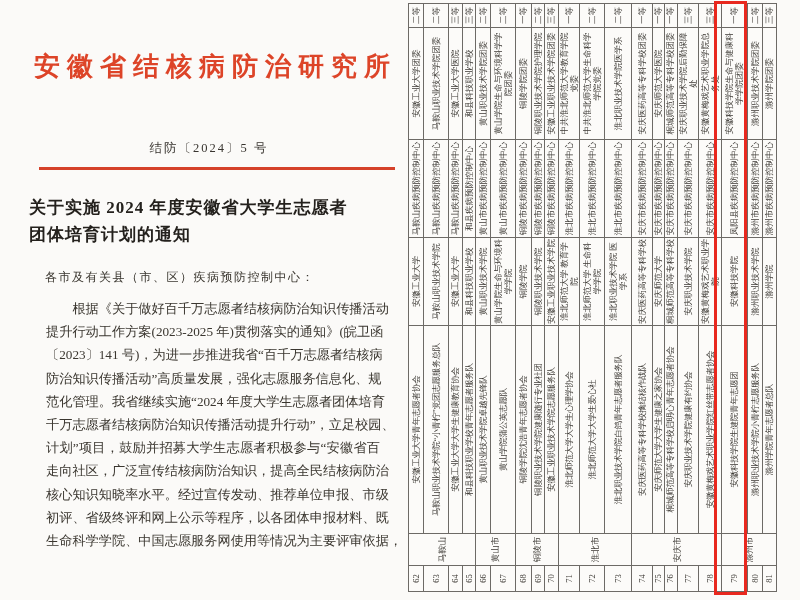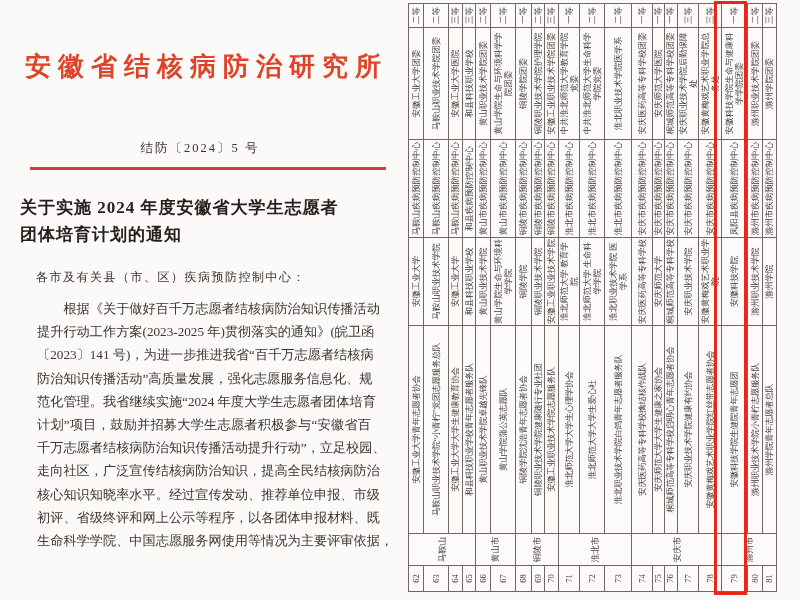--- a/index.html
+++ b/index.html
@@ -4,21 +4,21 @@
 <style>
   html,body{margin:0;padding:0;}
   body{
     width:800px;height:600px;overflow:hidden;position:relative;
     background:#f8f7f4;
     font-family:"Liberation Serif","DejaVu Serif",serif;
   }
   .scan{position:absolute;left:0;top:0;width:800px;height:600px;background:#fbfaf8;}
 
   
-  .doc{position:absolute;left:0;top:0;width:400px;height:600px;}
+  .doc{position:absolute;left:9px;top:0;width:400px;height:600px;}
   .org-lines{position:absolute;left:18px;top:48px;width:370px;text-align:center;}
   .org-line{
     color:#dd4428;font-weight:bold;font-size:26px;line-height:37px;
     white-space:nowrap;text-align:justify;text-align-last:justify;
     width:356px;margin:0 auto;
   }
   .doc-number{
     position:absolute;left:0;top:140px;width:400px;text-align:center;
     font-size:12.5px;color:#38342f;letter-spacing:2px;
   }
@@ -79,22 +79,22 @@
         <div>关于实施 2024 年度安徽省大学生志愿者</div>
         <div>团体培育计划的通知</div>
       </div>
     <div class="salutation">各市及有关县（市、区）疾病预防控制中心：</div>
     <div class="body-par">
         <div class="body-line">　　根据《关于做好百千万志愿者结核病防治知识传播活动</div>
         <div class="body-line">提升行动工作方案(2023-2025 年)贯彻落实的通知》(皖卫函</div>
         <div class="body-line">〔2023〕141 号)，为进一步推进我省“百千万志愿者结核病</div>
         <div class="body-line">防治知识传播活动”高质量发展，强化志愿服务信息化、规</div>
         <div class="body-line">范化管理。我省继续实施“2024 年度大学生志愿者团体培育</div>
+        <div class="body-line">千万志愿者结核病防治知识传播活动提升行动”，立足校园、</div>
         <div class="body-line">计划”项目，鼓励并招募大学生志愿者积极参与“安徽省百</div>
-        <div class="body-line">千万志愿者结核病防治知识传播活动提升行动”，立足校园、</div>
         <div class="body-line">走向社区，广泛宣传结核病防治知识，提高全民结核病防治</div>
         <div class="body-line">核心知识知晓率水平。经过宣传发动、推荐单位申报、市级</div>
         <div class="body-line">初评、省级终评和网上公示等程序，以各团体申报材料、既</div>
         <div class="body-line">生命科学学院、中国志愿服务网使用等情况为主要评审依据，</div>
       </div>
   </div>
 
   <div class="table-area">
     <div class="rot-wrap">
       <table class="award">

